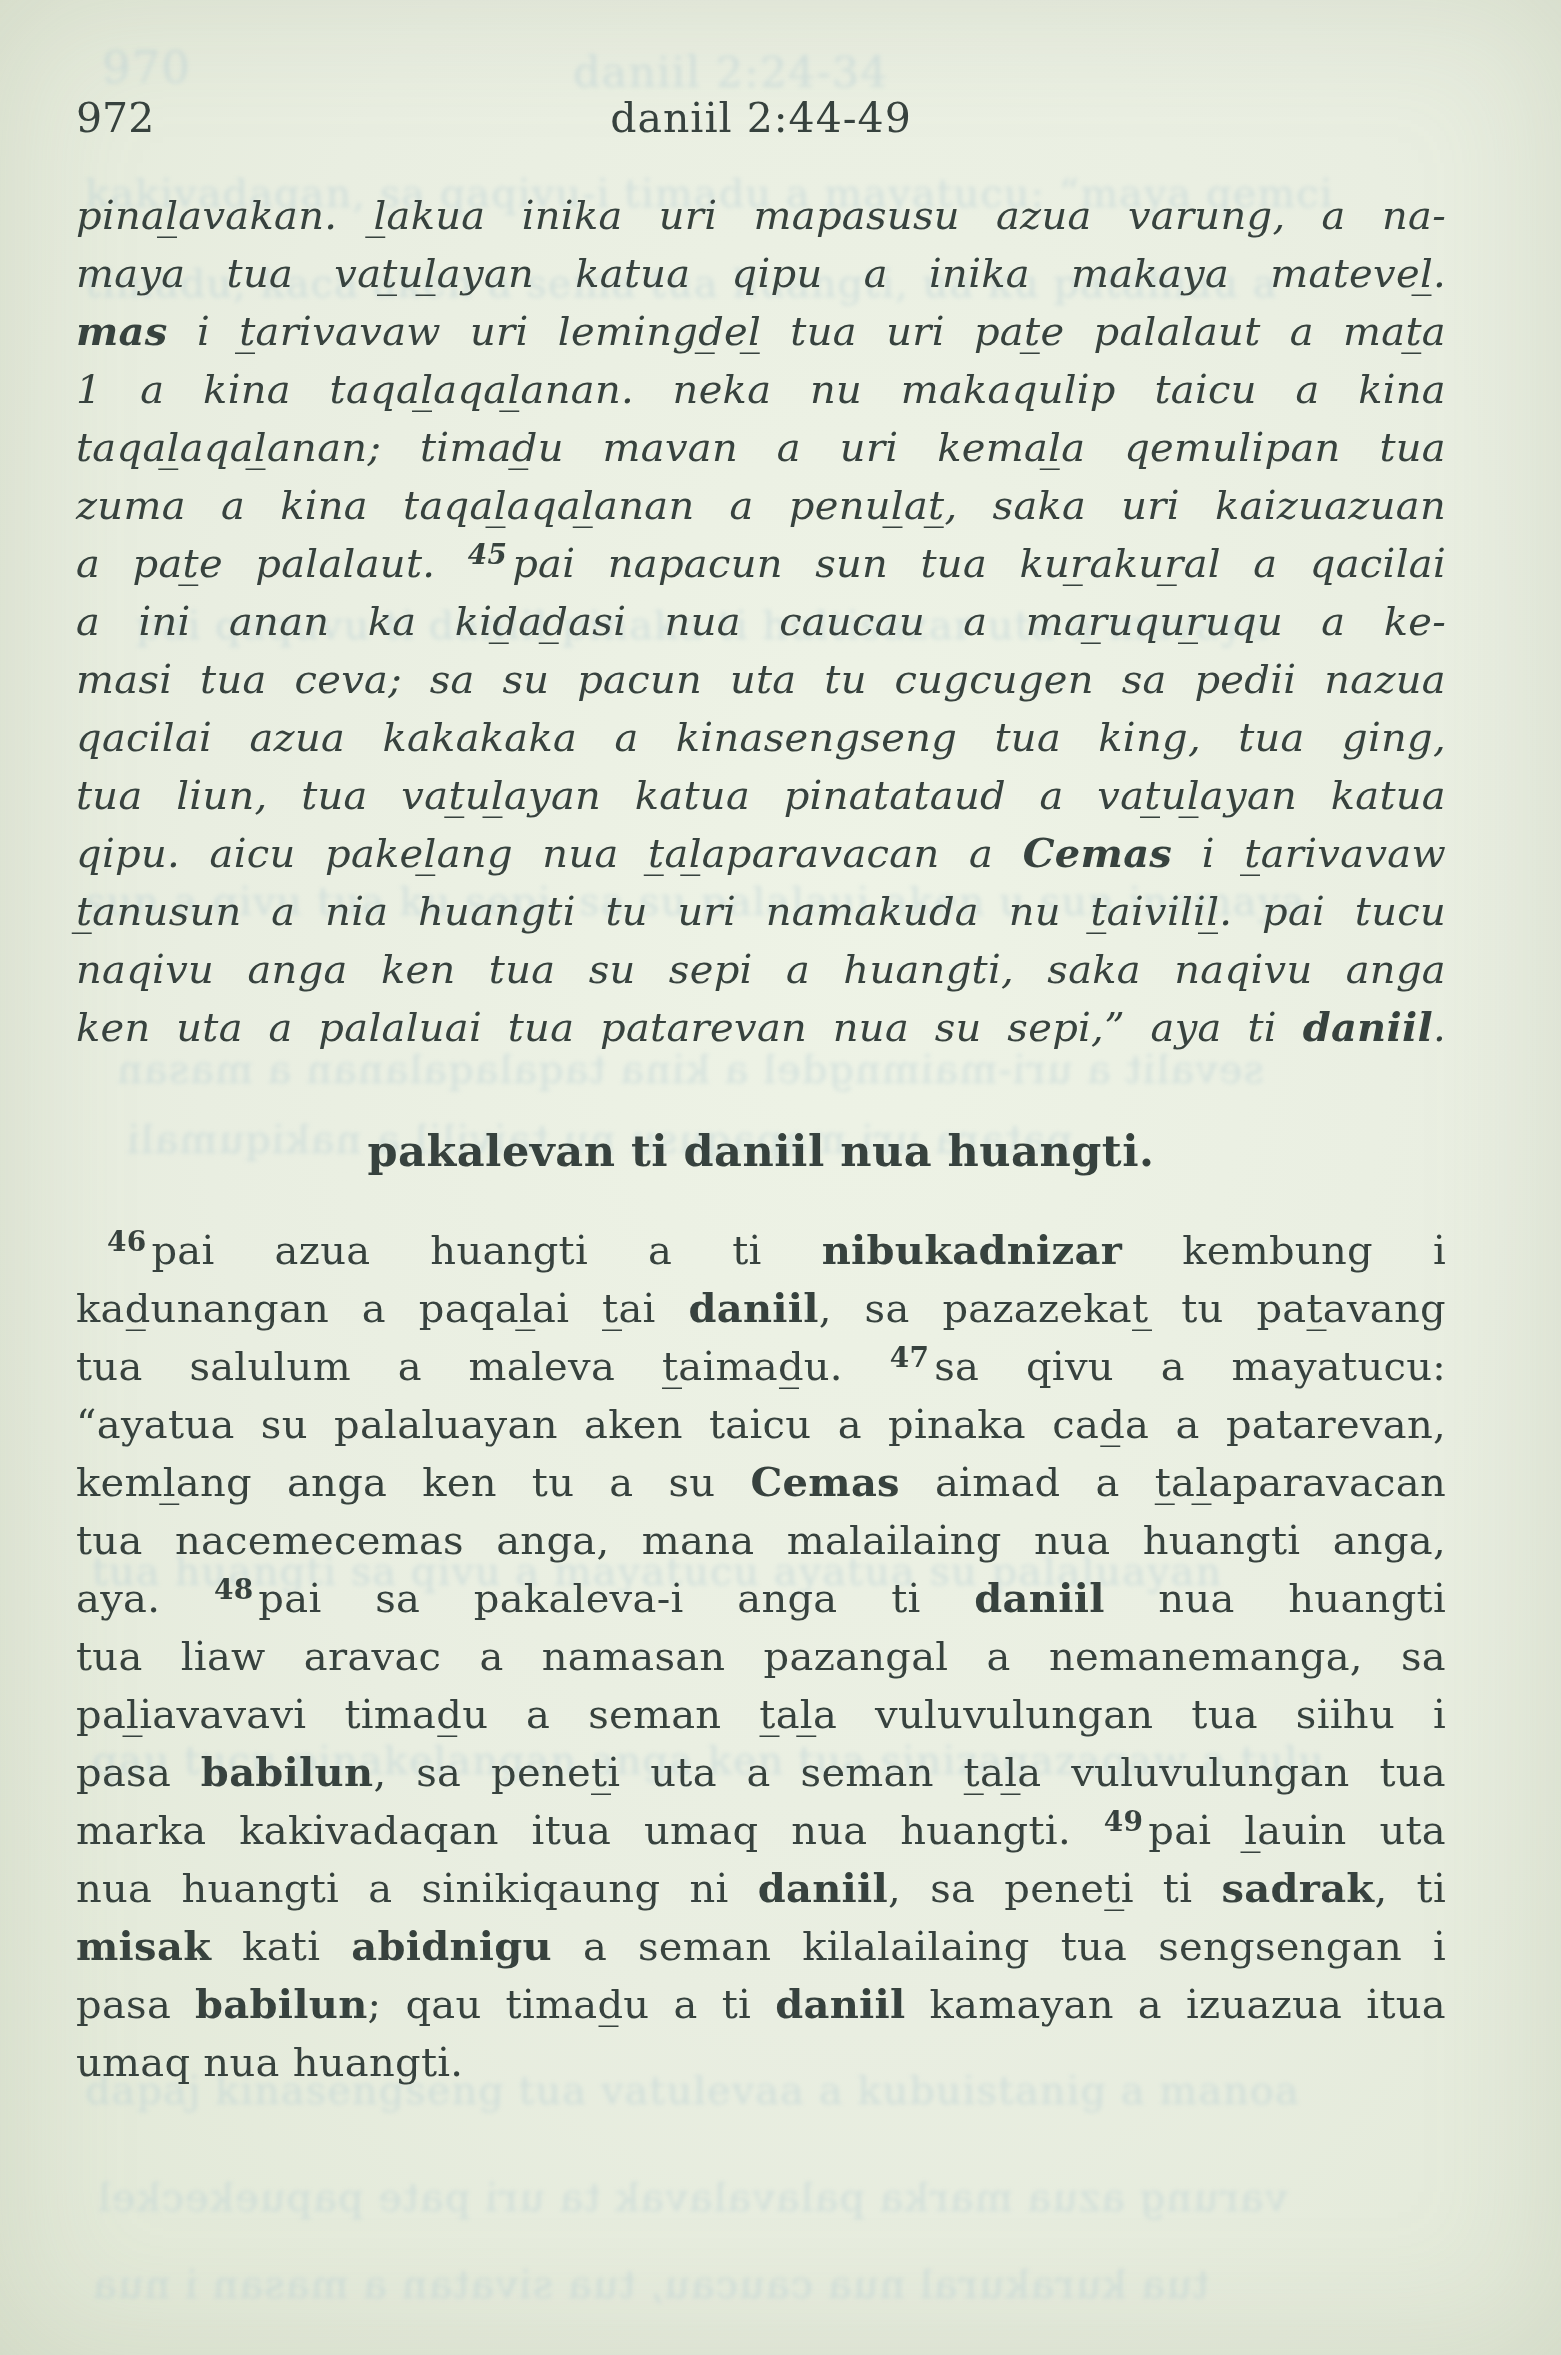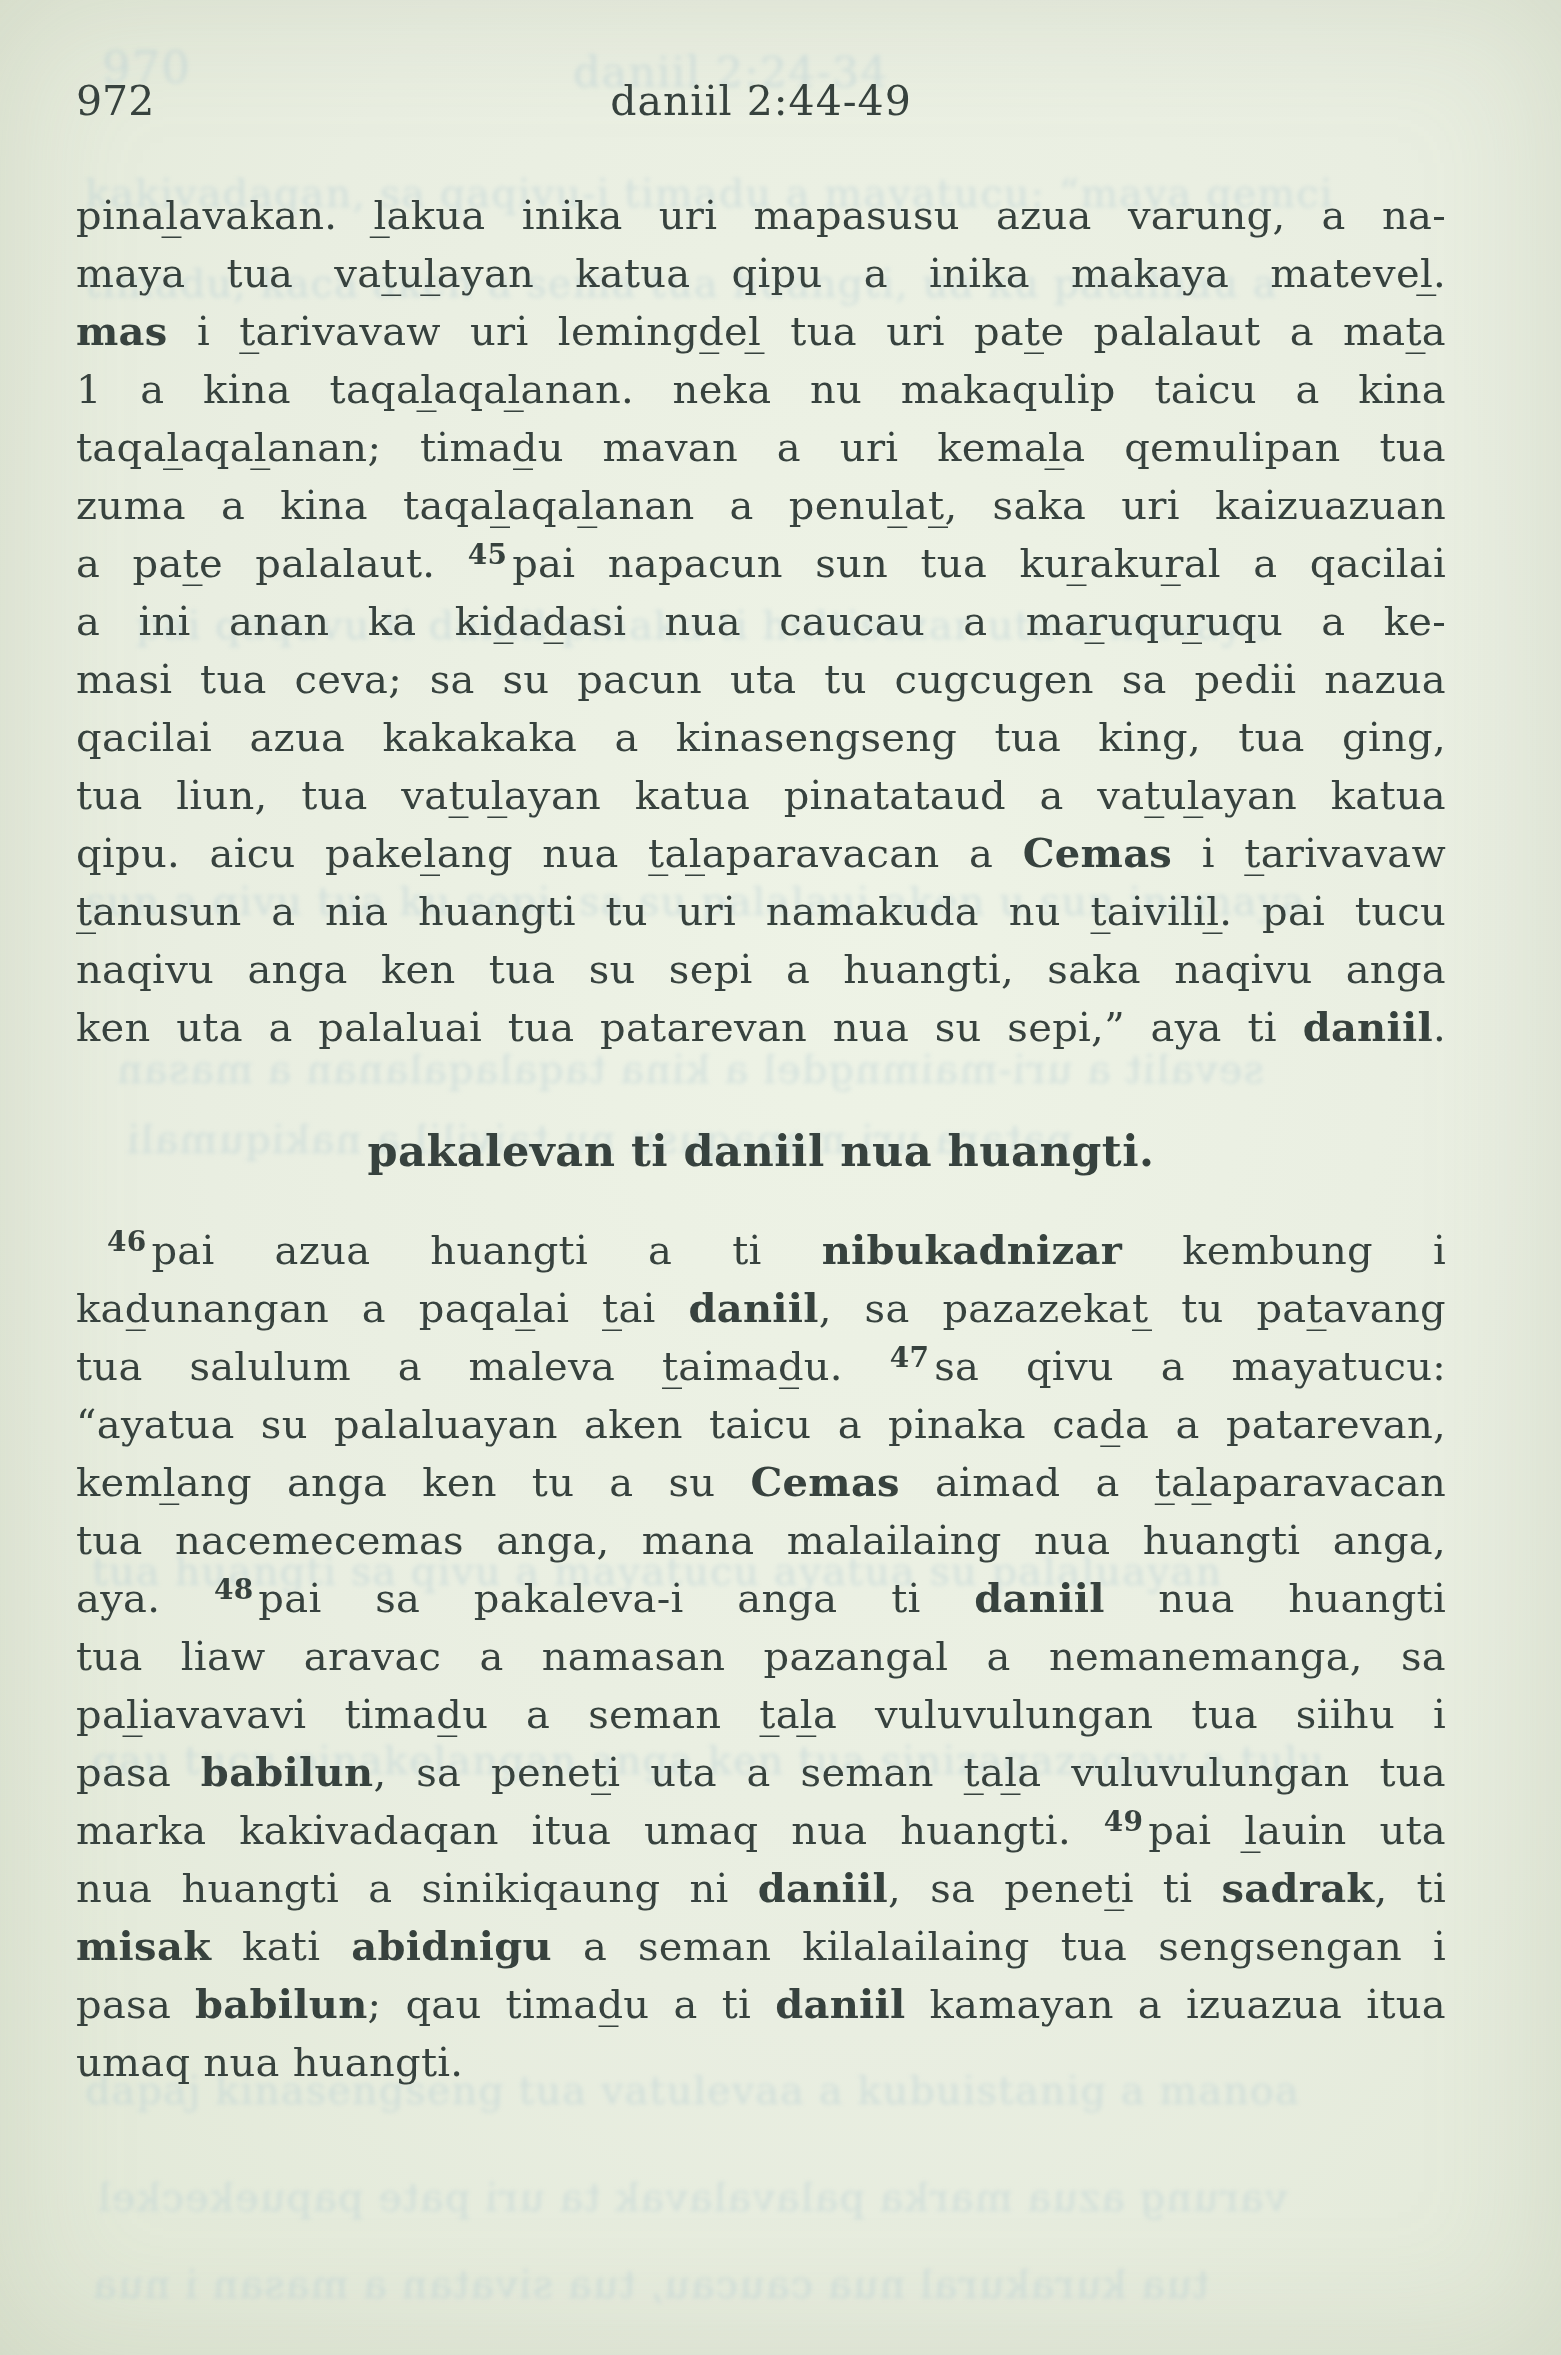--- a/index.html
+++ b/index.html
@@ -24,27 +24,27 @@
   .ghost{
     position:absolute;
     white-space:nowrap;
     color:var(--ghost-ink);
     opacity:.42;
     filter:blur(1.9px);
     letter-spacing:1px;
   }
   .ghost.mirror{transform:scaleX(-1);}
   .header{
-    position:absolute;left:76px;top:75px;width:1370px;height:52px;
+    position:absolute;left:76px;top:92px;width:1370px;height:52px;
     font-size:41px;line-height:52px;
   }
   .pagenum{position:absolute;left:0;top:0;}
   .runhead{display:block;text-align:center;letter-spacing:1px;}
   .para{position:absolute;left:76px;width:1370px;}
-  #paraA{top:186px;}
+  #paraA{top:186px;font-style:italic;}
   #paraB{top:1221px;}
   .line{
     height:58px;line-height:58px;font-size:40px;
     text-align:justify;text-align-last:justify;
     text-justify:inter-word;
     white-space:nowrap;
     letter-spacing:0.3px;
   }
   .line.flush{text-align-last:left;}
   .line.indent{padding-left:31px;}

